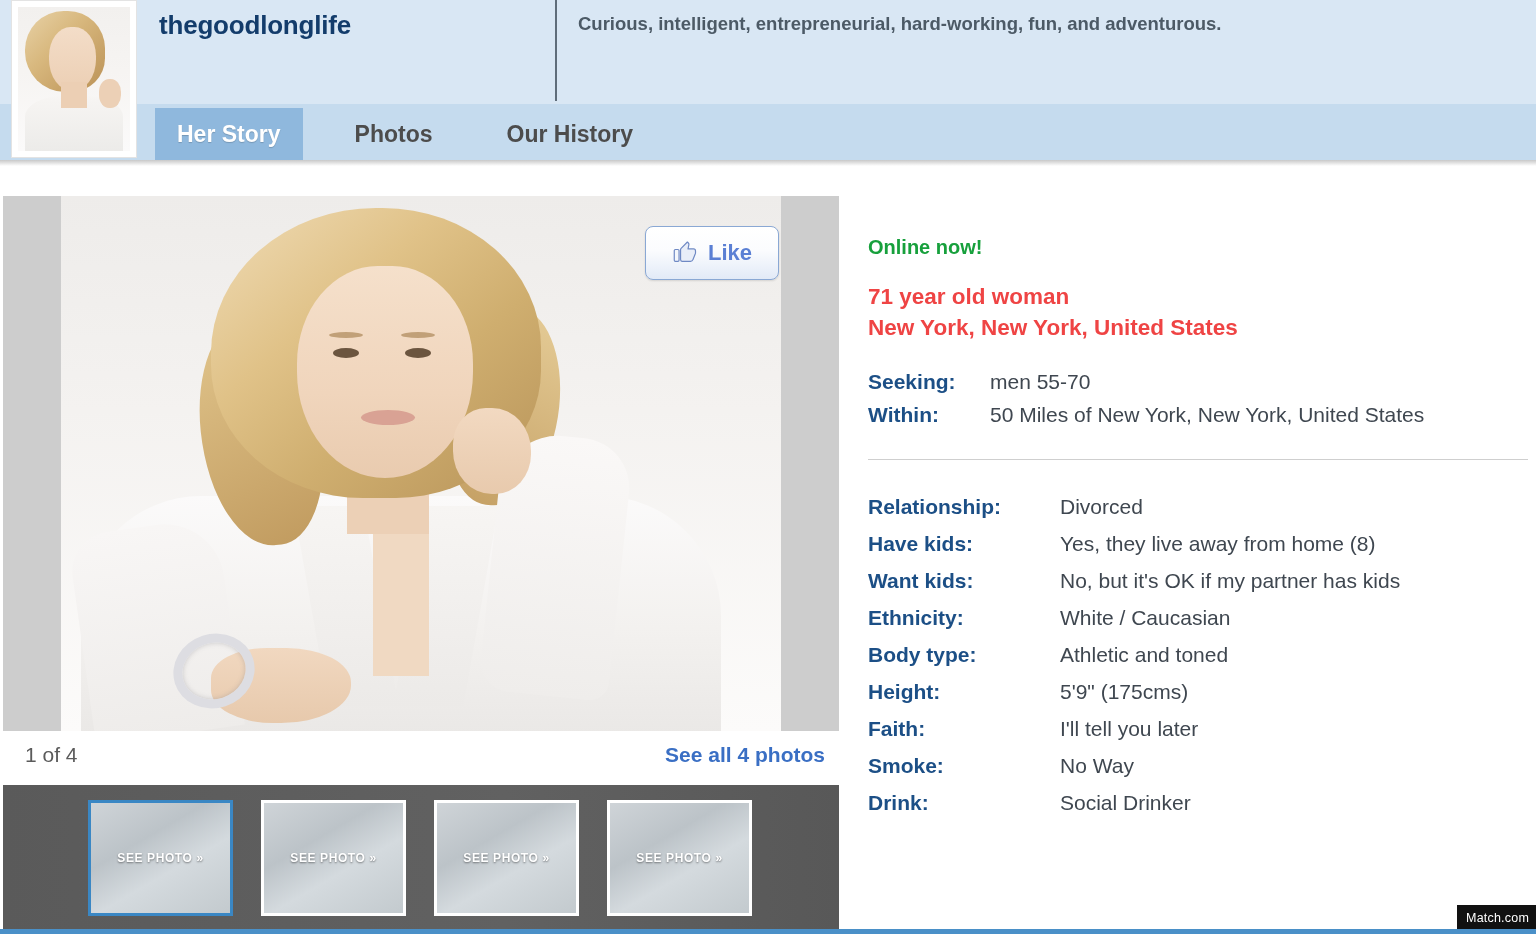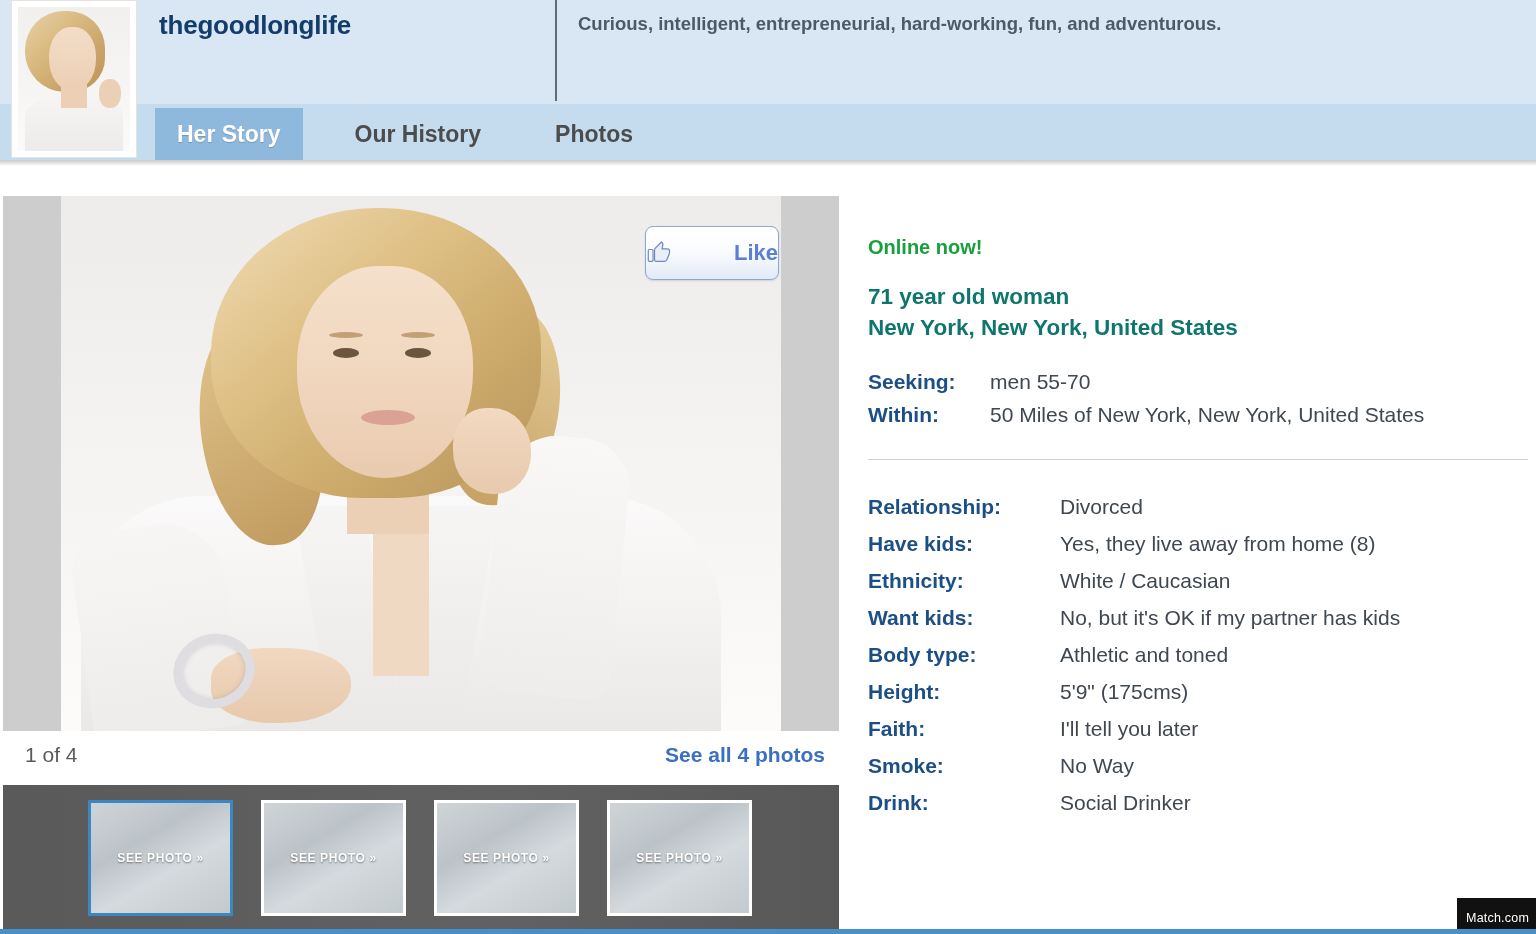--- a/index.html
+++ b/index.html
@@ -300,21 +300,21 @@
   .like-btn {
     position: absolute;
     right: 60px; top: 30px;
     width: 132px; height: 52px;
     border: 1px solid #8aa8d4;
     border-radius: 8px;
     background: linear-gradient(to bottom, #ffffff 0%, #fbfcfe 45%, #e2eaf7 100%);
     box-shadow: 0 1px 2px rgba(0,0,0,0.12);
     display: flex;
     align-items: center;
-    justify-content: space-between;
+    justify-content: center;
     gap: 10px;
     cursor: pointer;
     z-index: 9;
   }
   .like-label {
     font-size: 22px;
     font-weight: bold;
     color: #5a7fd4;
   }
 
@@ -377,21 +377,21 @@
   .online-now {
     font-size: 20px;
     font-weight: bold;
     color: #17a03c;
     margin: 40px 0 12px 0;
   }
   .headline {
     margin-top: 22px;
     font-size: 22.5px;
     font-weight: bold;
-    color: #0f766e;
+    color: #ef4444;
     line-height: 31px;
   }
   .pref-table {
     margin-top: 22px;
   }
   .pref-row {
     display: flex;
     font-size: 21px;
     line-height: 33px;
   }
@@ -435,21 +435,21 @@
     width: 1536px;
     height: 5px;
     background: #4a90c8;
   }
   .watermark {
     position: absolute;
     right: 0; bottom: 5px;
     background: #111111;
     color: #ffffff;
     font-size: 12.5px;
-    padding: 13px 7px 4px 9px;
+    padding: 6px 7px 4px 9px;
     letter-spacing: 0.2px;
   }
 </style>
 </head>
 <body>
 
 <div class="header">
   <div class="header-upper"></div>
   <div class="header-lower"></div>
 
@@ -462,22 +462,22 @@
       <div class="hand"></div>
     </div>
   </div>
 
   <div class="username">thegoodlonglife</div>
   <div class="header-divider"></div>
   <div class="tagline">Curious, intelligent, entrepreneurial, hard-working, fun, and adventurous.</div>
 
   <div class="tabs">
     <div class="tab active">Her Story</div>
+    <div class="tab spaced">Photos</div>
     <div class="tab spaced">Our History</div>
-    <div class="tab spaced">Photos</div>
   </div>
 
   <div class="header-bottom-edge"></div>
 </div>
 
 <div class="left-col">
 
   <div class="photo-stage">
     <div class="photo-main">
       <div class="p-jacket"></div>
@@ -558,28 +558,28 @@
   <div class="attr-table">
     <div class="attr-row">
       <div class="attr-key">Relationship:</div>
       <div class="attr-val">Divorced</div>
     </div>
     <div class="attr-row">
       <div class="attr-key">Have kids:</div>
       <div class="attr-val">Yes, they live away from home (8)</div>
     </div>
     <div class="attr-row">
+      <div class="attr-key">Want kids:</div>
+      <div class="attr-val">No, but it's OK if my partner has kids</div>
+    </div>
+    <div class="attr-row">
       <div class="attr-key">Ethnicity:</div>
       <div class="attr-val">White / Caucasian</div>
     </div>
     <div class="attr-row">
-      <div class="attr-key">Want kids:</div>
-      <div class="attr-val">No, but it's OK if my partner has kids</div>
-    </div>
-    <div class="attr-row">
       <div class="attr-key">Body type:</div>
       <div class="attr-val">Athletic and toned</div>
     </div>
     <div class="attr-row">
       <div class="attr-key">Height:</div>
       <div class="attr-val">5'9" (175cms)</div>
     </div>
     <div class="attr-row">
       <div class="attr-key">Faith:</div>
       <div class="attr-val">I'll tell you later</div>

